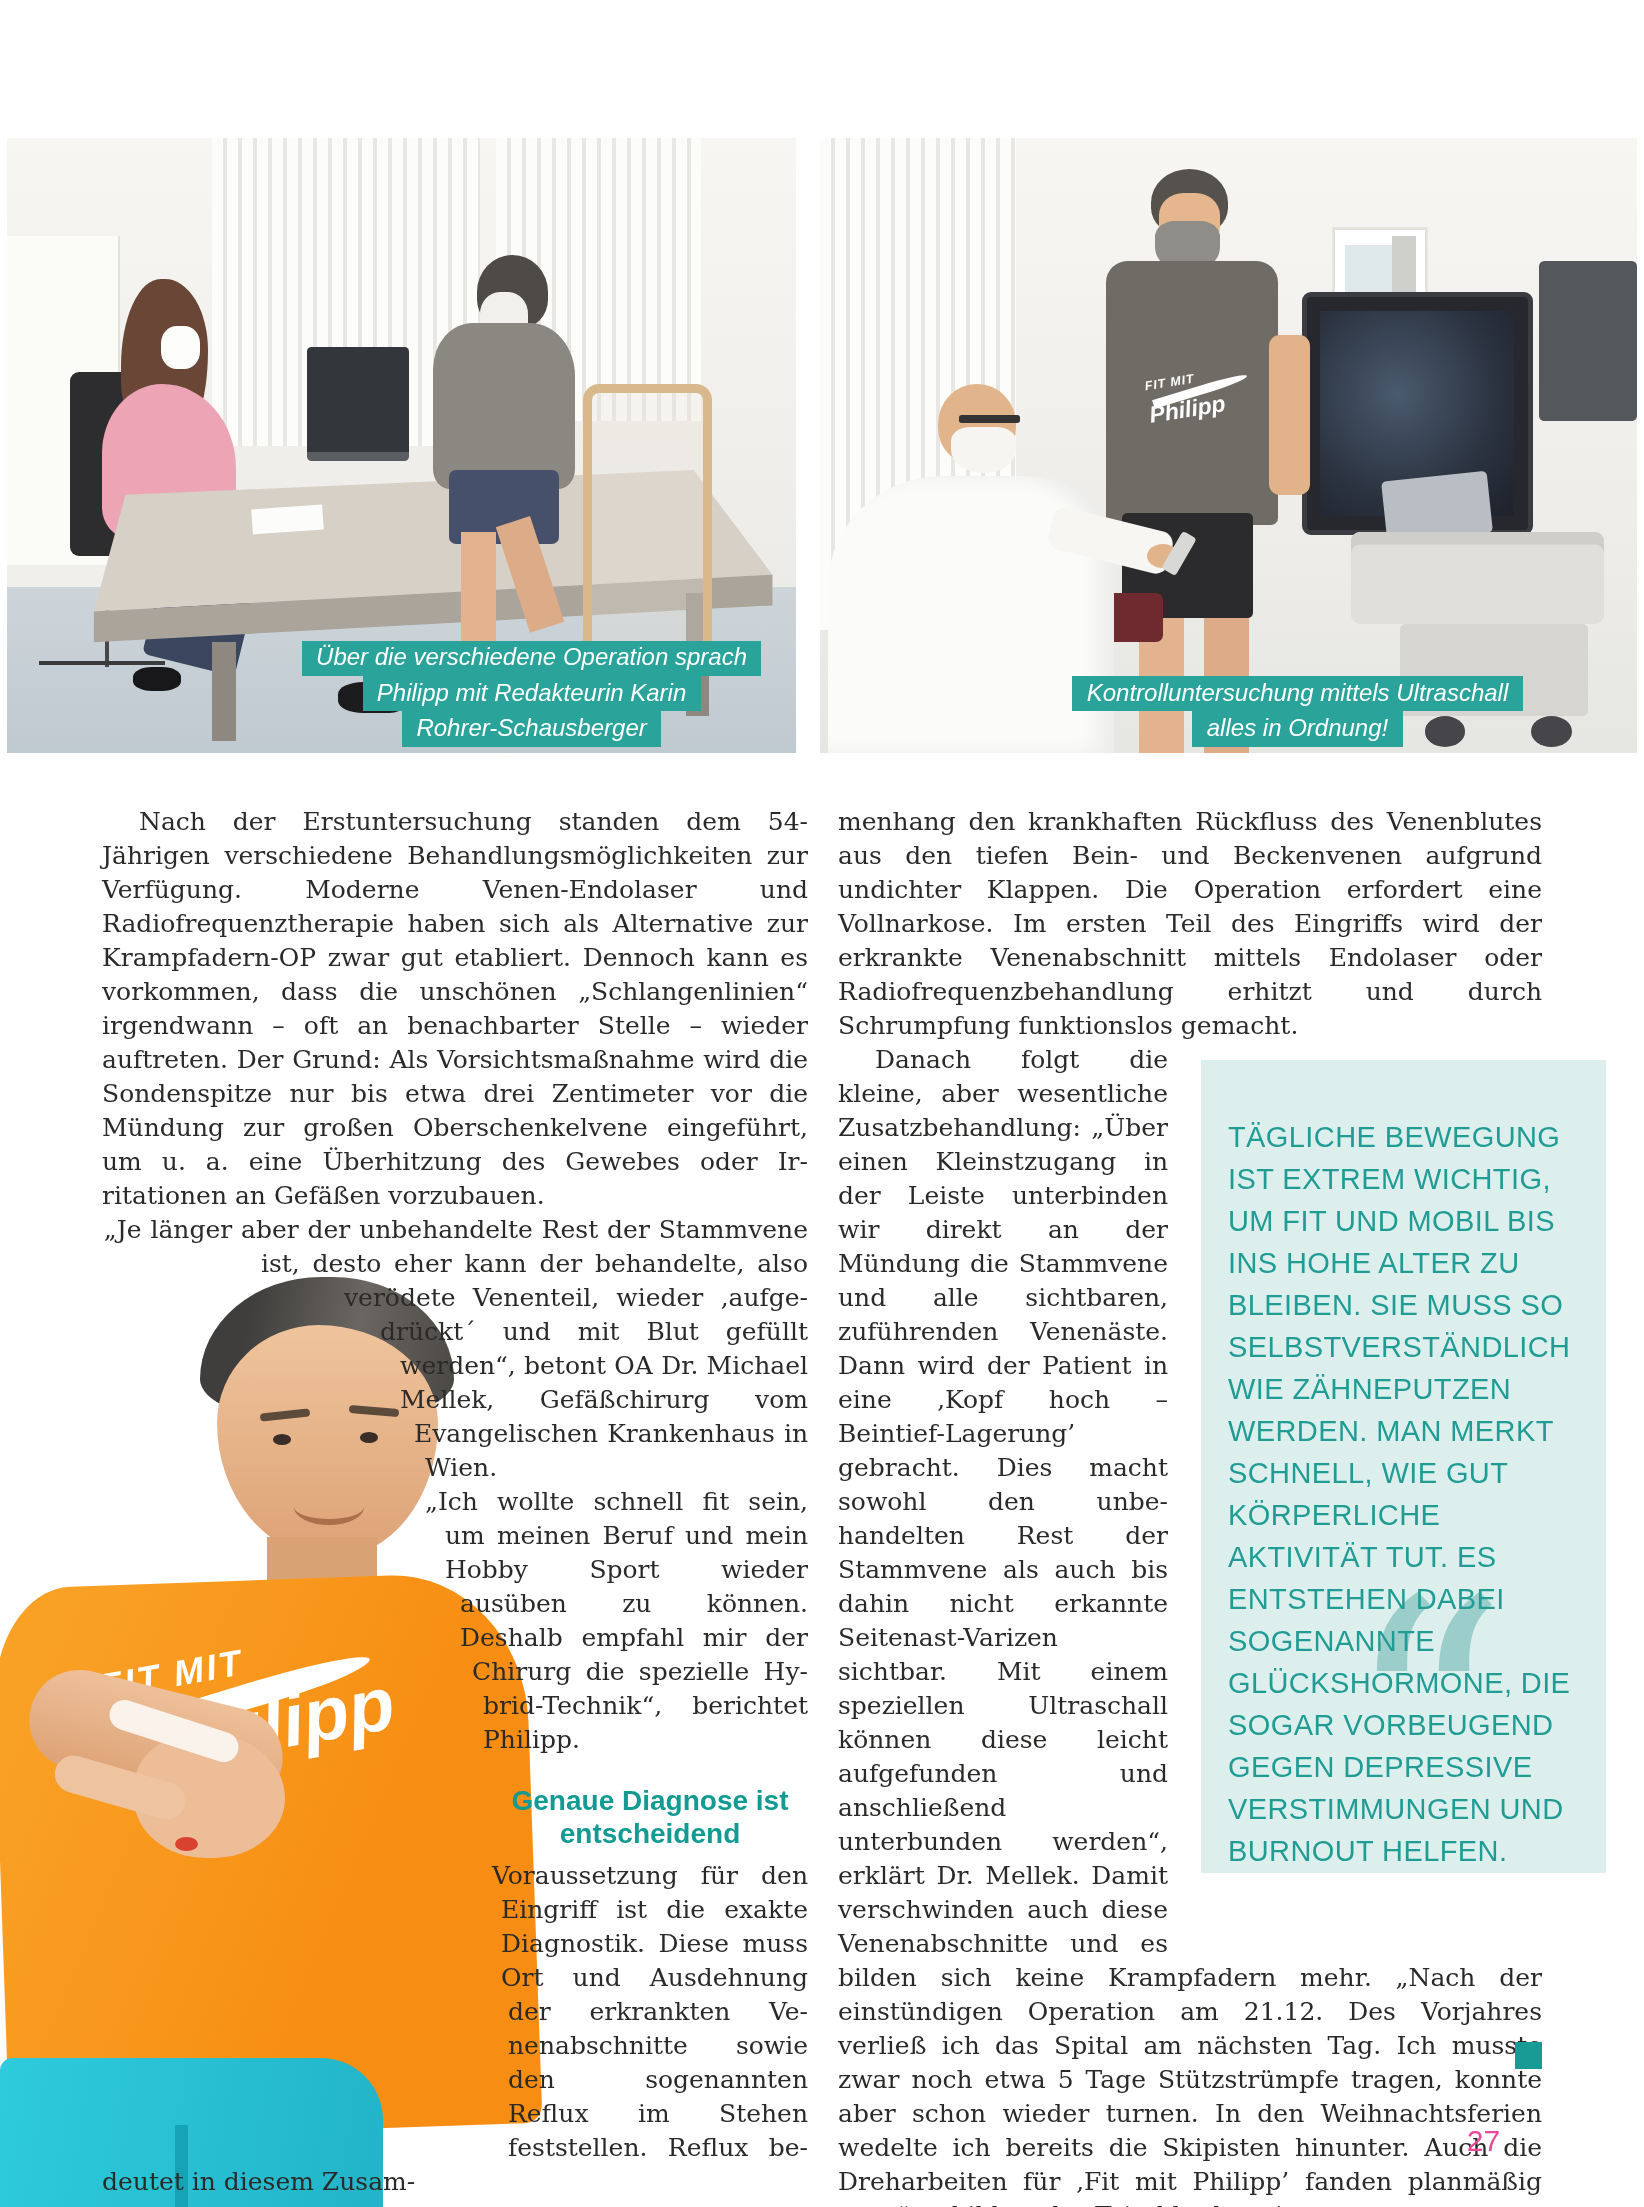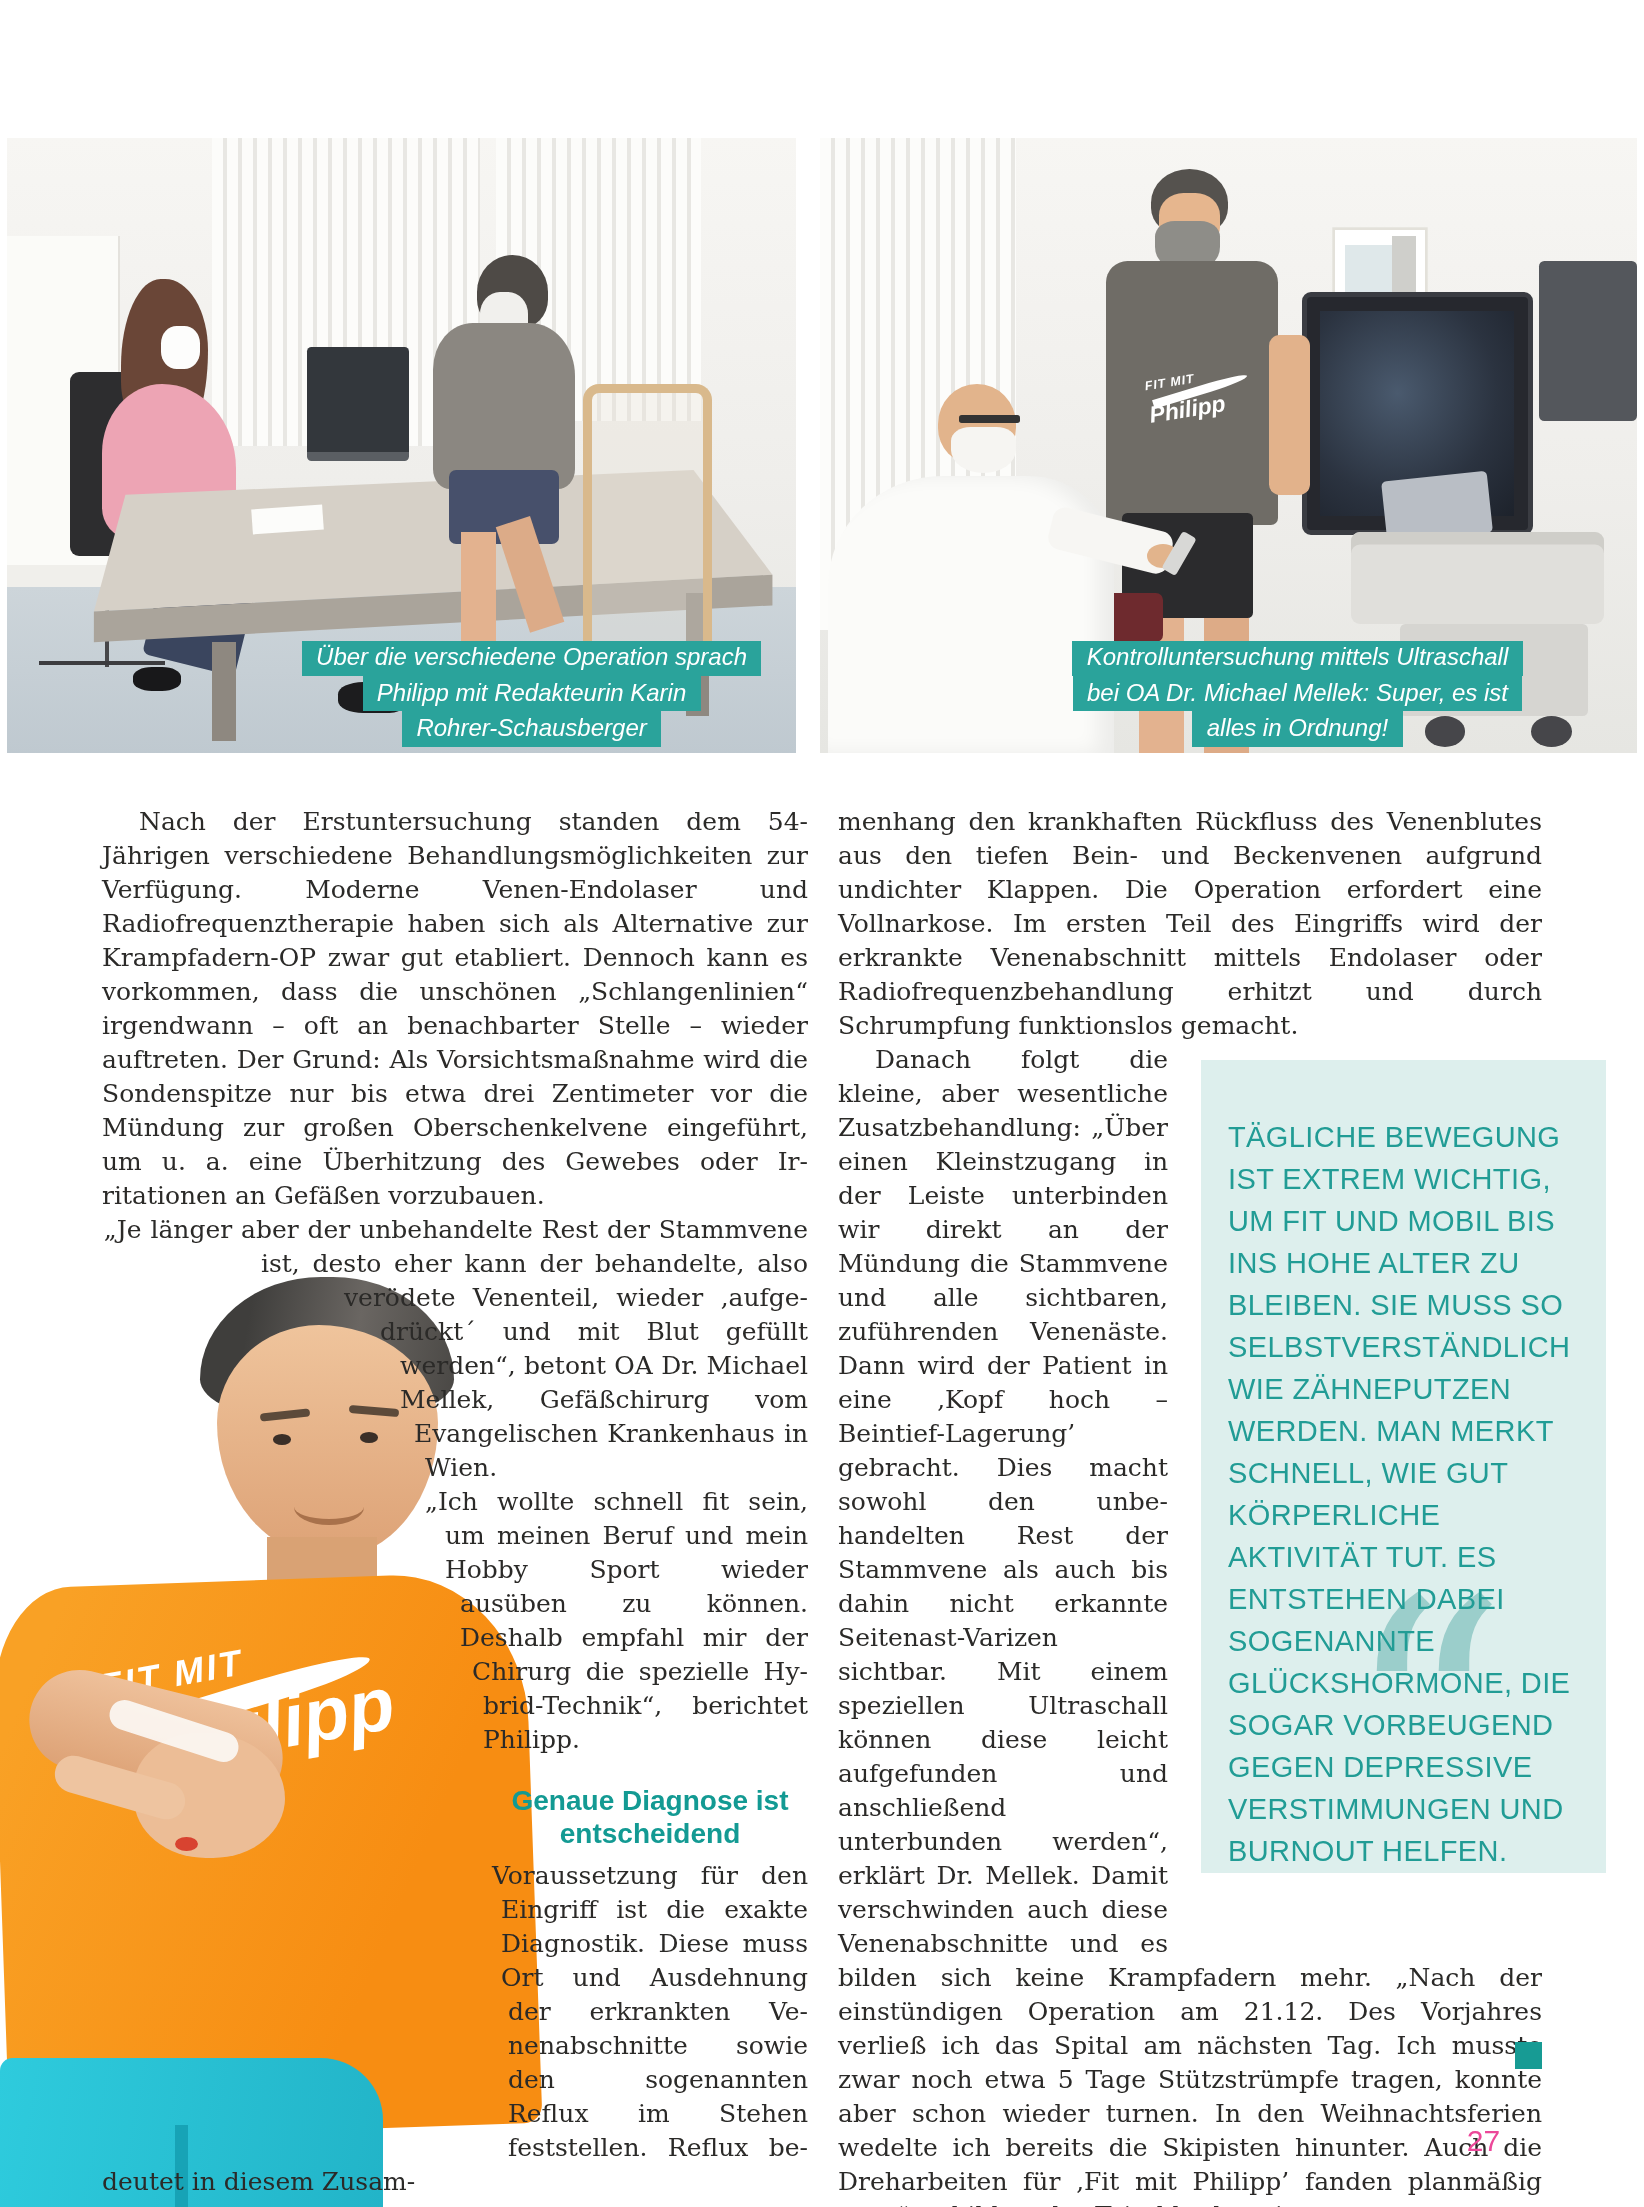--- a/index.html
+++ b/index.html
@@ -117,21 +117,20 @@
     <div class="abs" style="left:30%;top:74%;width:12%;height:8%;background:#6e2a2e;border-radius:7.1px;"></div>
     <div class="abs" style="left:14.5%;top:40%;width:9.5%;height:13%;background:#e2b48c;border-radius:50% 50% 45% 45%;"></div>
     <div class="abs" style="left:17%;top:45%;width:7.5%;height:1.4%;background:#333;border-radius:2.7px;"></div>
     <div class="abs" style="left:16%;top:47%;width:8%;height:7.5%;background:#f6f5f2;border-radius:30% 30% 50% 50%;"></div>
     <div class="abs" style="left:1%;top:55%;width:35%;height:45%;background:#fbfbf9;border-radius:40% 30% 0 0;box-shadow:inset -16px 0 19.6px rgba(0,0,0,.06);"></div>
     <div class="abs" style="left:28%;top:62%;width:15%;height:7%;background:#f7f6f3;border-radius:12.5px;transform:rotate(14deg);"></div>
     <div class="abs" style="left:40%;top:66%;width:4%;height:4%;background:#e2b48c;border-radius:50%;"></div>
     <div class="abs" style="left:43%;top:64%;width:2%;height:7%;background:#d8d8d6;border-radius:3.6px;transform:rotate(30deg);"></div>
     <div class="caption" style="left:178px;right:40px;">
       <div><span class="capline">Kontrolluntersuchung mittels Ultraschall</span></div>
-      <div><span class="capline">bei OA Dr. Michael Mellek: Super, es ist</span></div>
       <div><span class="capline">alles in Ordnung!</span></div>
     </div>
   </section>
 
   <div class="col col1">
     <p class="body ind">Nach der Erstuntersuchung standen dem 54-Jährigen verschiedene Behandlungsmöglichkeiten zur Verfügung. Moderne Venen-Endolaser und Radiofrequenztherapie haben sich als Alternative zur Krampfadern-OP zwar gut etabliert. Dennoch kann es vorkommen, dass die unschö­nen „Schlangenlinien“ irgendwann – oft an benachbarter Stelle – wieder auftreten. Der Grund: Als Vorsichtsmaß­nahme wird die Sondenspitze nur bis etwa drei Zentime­ter vor die Mündung zur großen Oberschenkelvene ein­geführt, um u. a. eine Überhitzung des Gewebes oder Ir­ritationen an Gefäßen vorzubauen.</p>
     <div>
       <div class="st" style="width:1.8px;height:34px"></div>
       <div class="st" style="width:159px;height:34px"></div>
       <div class="st" style="width:242px;height:34px"></div>

